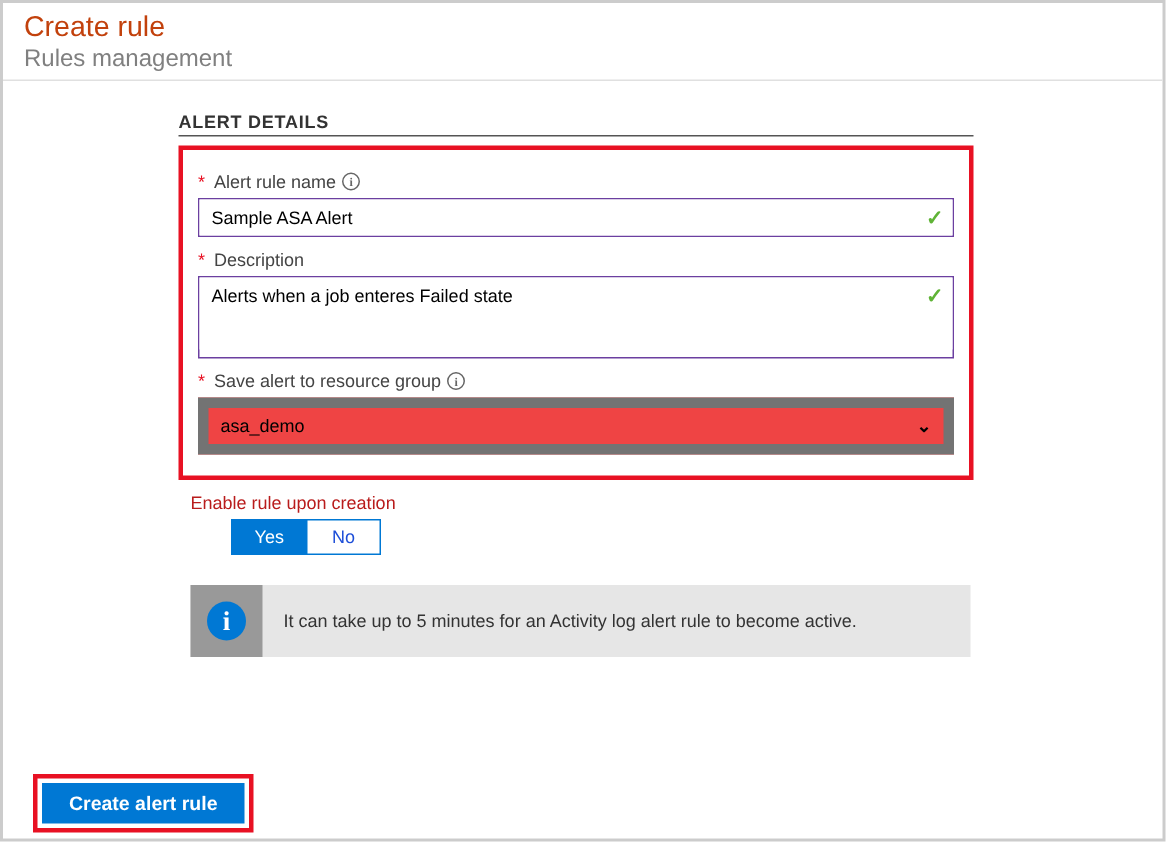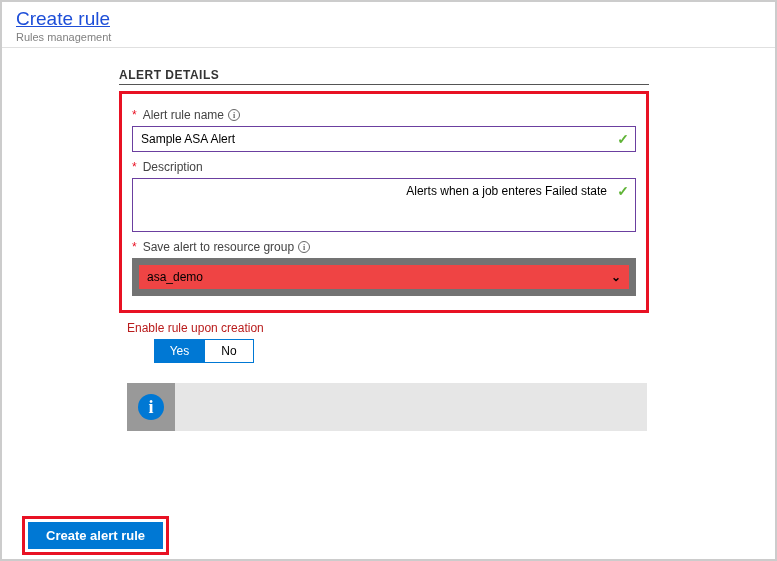--- a/index.html
+++ b/index.html
@@ -12,25 +12,24 @@
     position: relative;
     overflow: hidden;
   }
   .header {
     padding: 6px 14px 4px 14px;
     border-bottom: 1px solid #e0e0e0;
   }
   .header h1 {
     font-size: 19px;
     font-weight: 400;
-    color: #1d4ed8;
-    text-decoration: underline;
+    color: #c2410c;
   }
   .header .sub {
-    font-size: 11px;
+    font-size: 16px;
     color: #808080;
     margin-top: 1px;
   }
   .content {
     padding: 20px 20px 0 105px;
     margin-left: 12px;
   }
   .section-title {
     font-size: 12px;
     font-weight: 600;
@@ -86,21 +85,20 @@
   }
   .input-wrap textarea {
     width: 100%;
     border: none;
     outline: none;
     font-size: 12px;
     padding: 5px 28px 5px 8px;
     font-family: inherit;
     height: 48px;
     resize: none;
-    text-align: right;
   }
   .check {
     position: absolute;
     right: 6px;
     top: 4px;
     color: #5fb336;
     font-size: 14px;
     font-weight: bold;
   }
   .select-wrap {
@@ -135,21 +133,21 @@
     display: flex;
     margin-left: 8px;
     padding-left: 27px;
   }
   .toggle button {
     font-size: 12px;
     padding: 4px 0;
     width: 50px;
     border: 1px solid #0078d4;
     background: #fff;
-    color: #000000;
+    color: #1d4ed8;
     cursor: pointer;
     font-family: inherit;
   }
   .toggle button.active {
     background: #0078d4;
     color: #fff;
   }
   .toggle button:first-child { border-right: none; }
   .infobox {
     display: flex;
@@ -260,20 +258,21 @@
   <div class="enable-label">Enable rule upon creation</div>
   <div class="toggle">
     <button class="active">Yes</button>
     <button>No</button>
   </div>
 
   <div class="infobox">
     <div class="icon-col">
       <div class="info-circle">i</div>
     </div>
+    <div class="msg">It can take up to 5 minutes for an Activity log alert rule to become active.</div>
   </div>
 
 </div>
 
 <div class="footer">
   <div class="create-btn-wrap">
     <button class="create-btn">Create alert rule</button>
   </div>
 </div>
 

